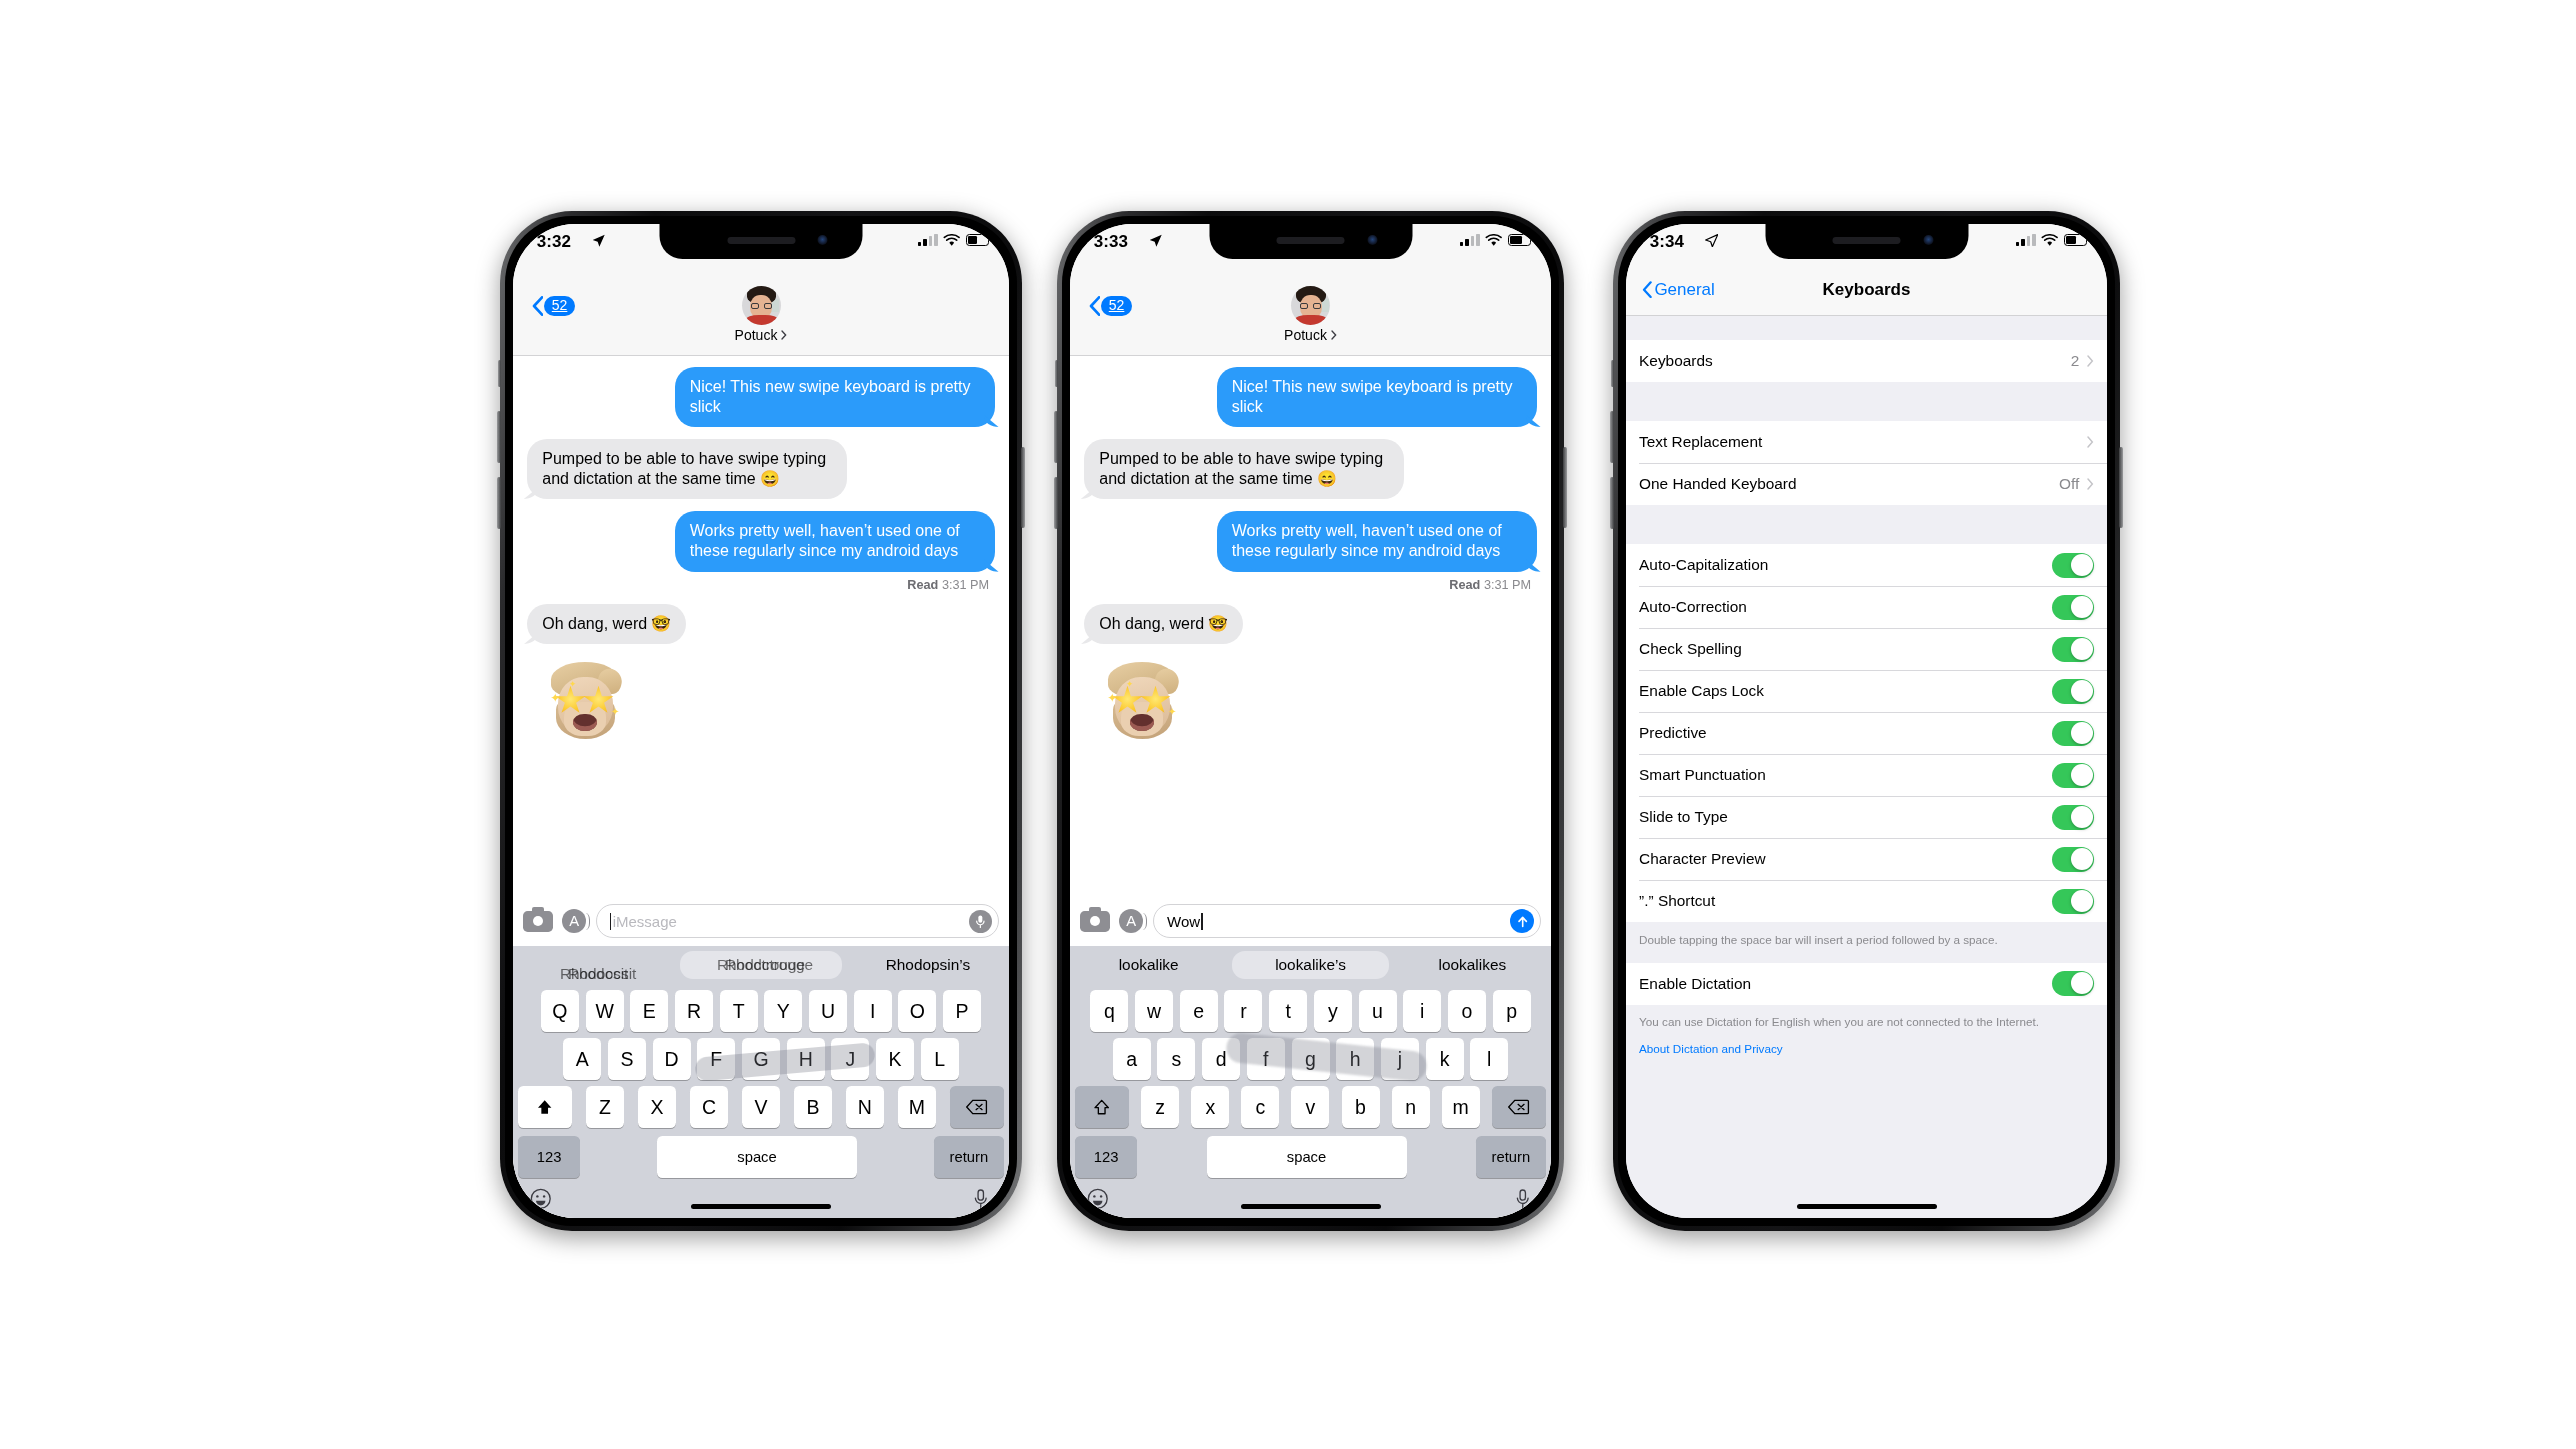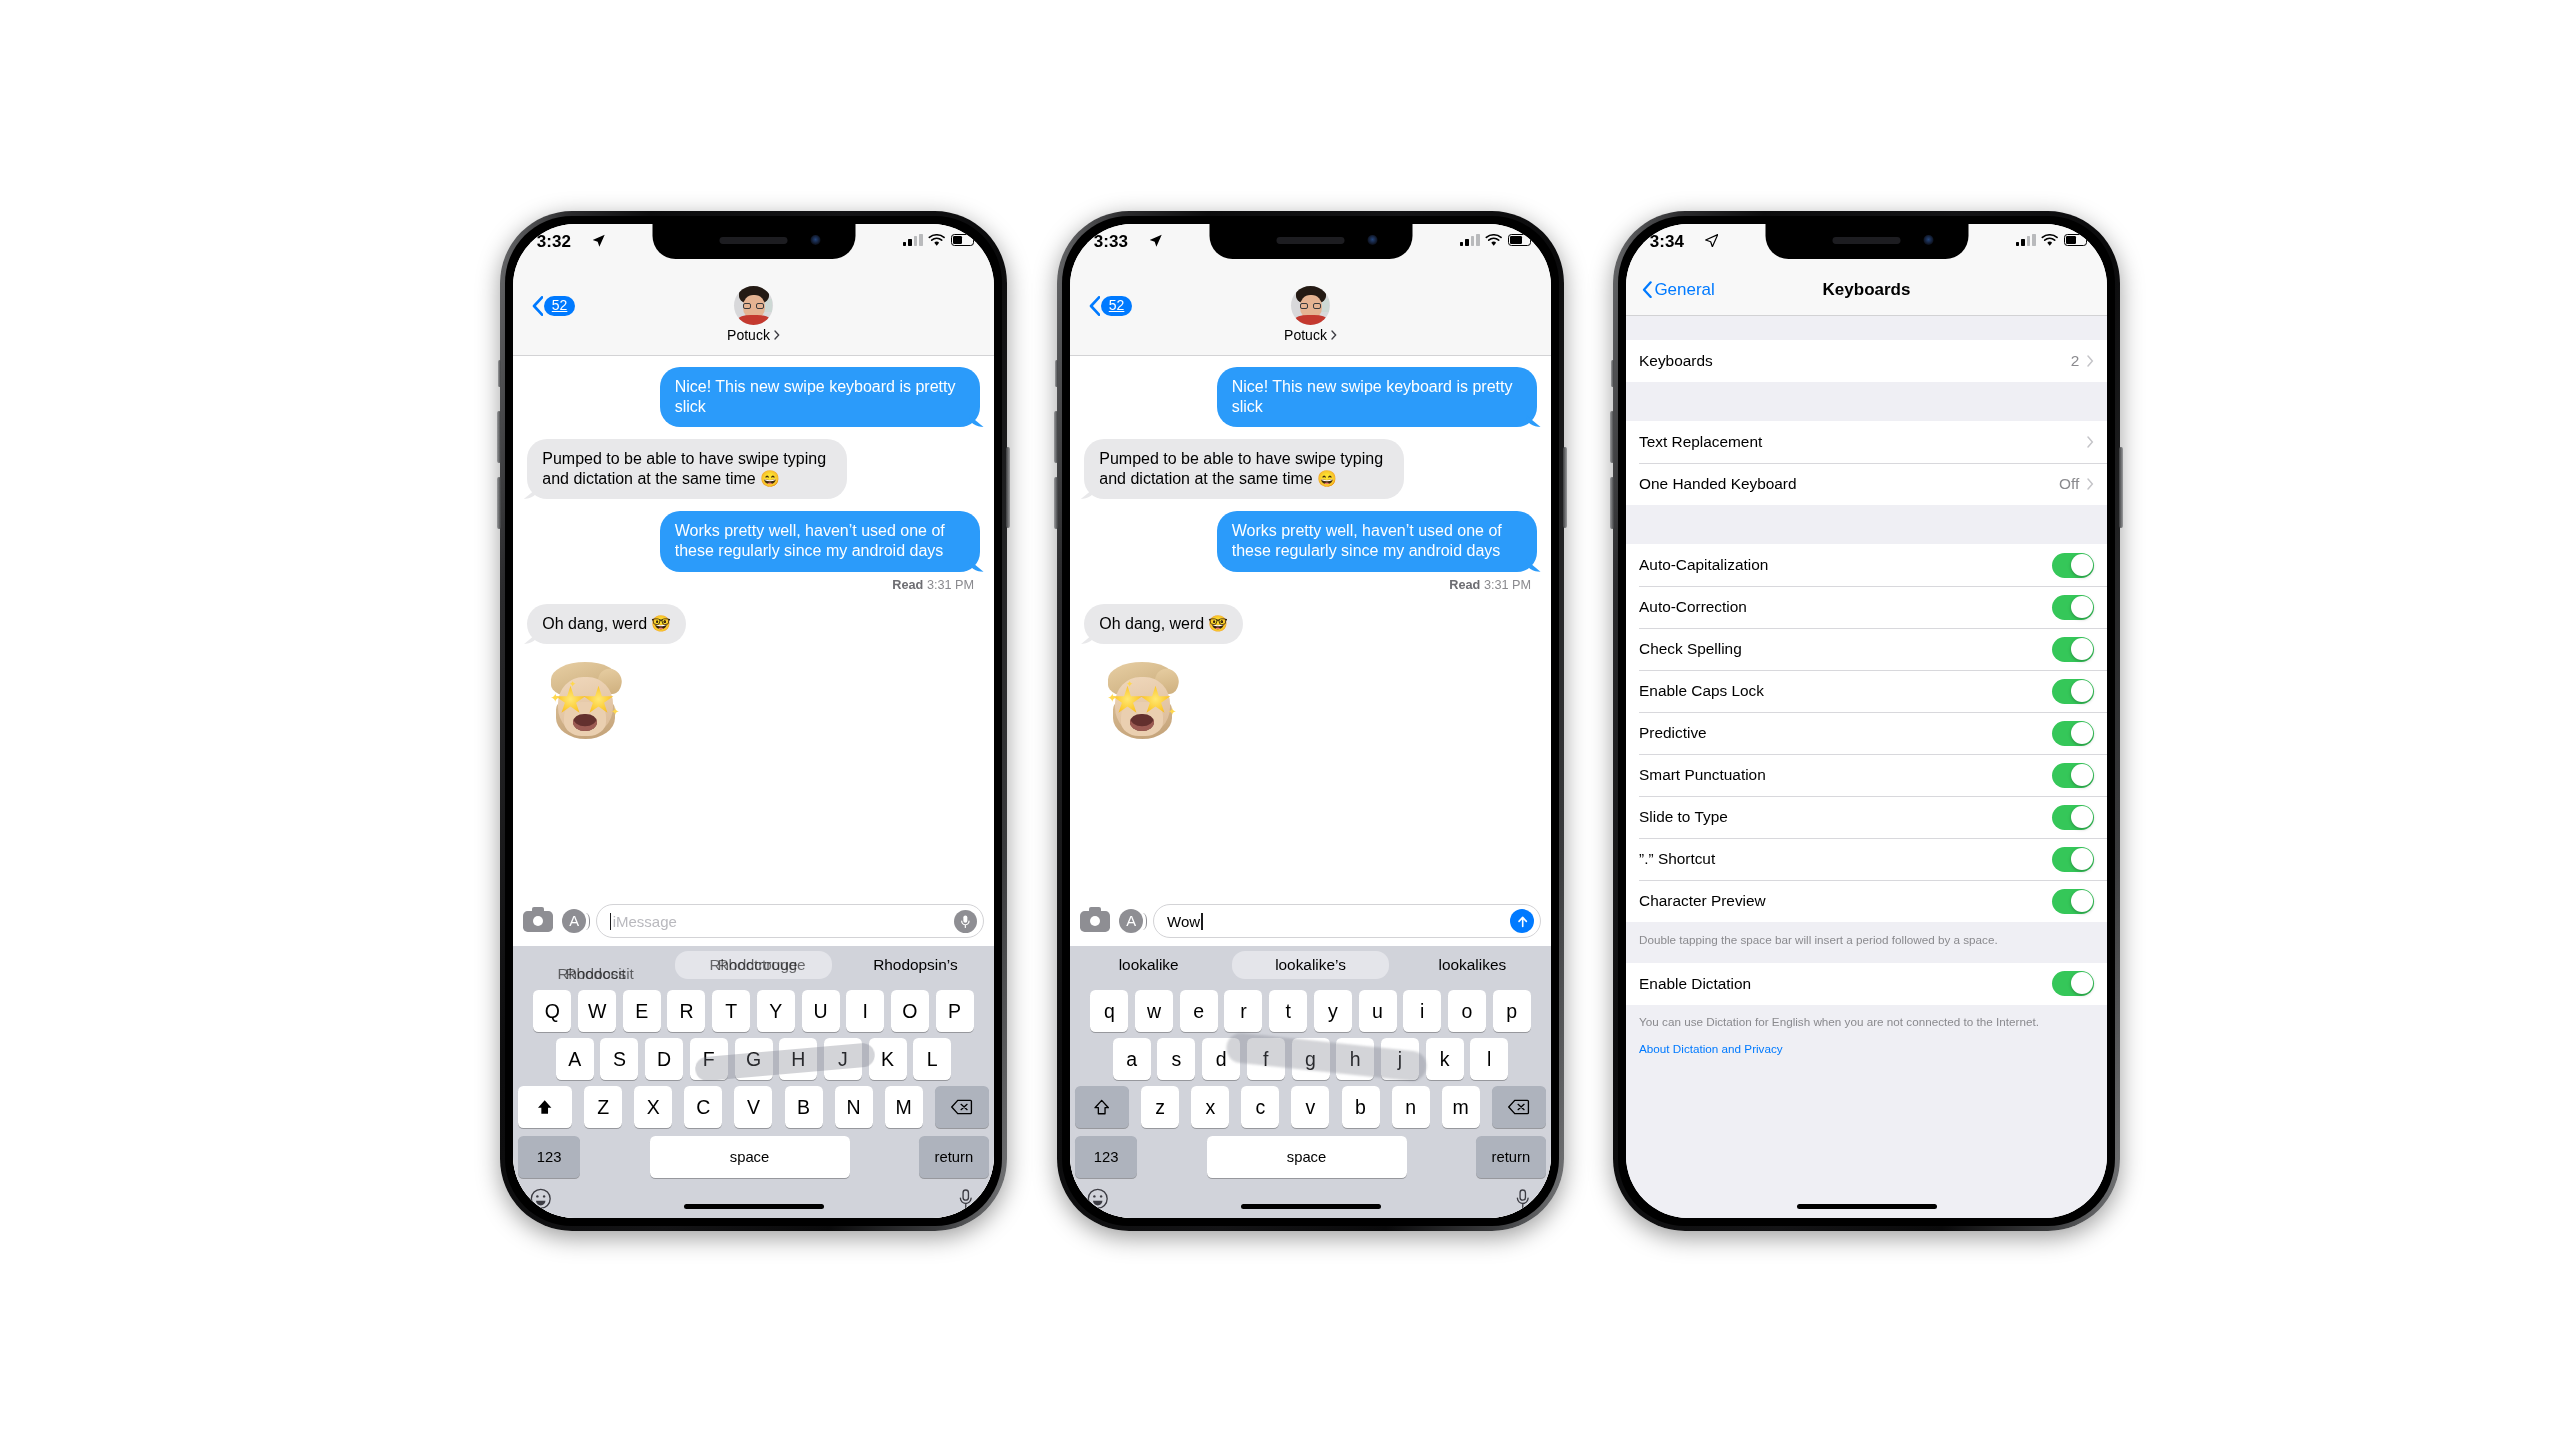--- a/index.html
+++ b/index.html
@@ -14,21 +14,21 @@
   .phone .screen{position:absolute;inset:12.7px;border-radius:62px;overflow:hidden;background:#fff;}
   .phone .btn-sil{position:absolute;left:-2px;top:149px;width:2.7px;height:27px;border-radius:2px;
          background:linear-gradient(90deg,#9a9b9d,#3b3c3e);}
   .phone .btn-v1{position:absolute;left:-2.7px;top:200px;width:3.4px;height:52px;border-radius:2px;
          background:linear-gradient(90deg,#9a9b9d,#3b3c3e);}
   .phone .btn-v2{position:absolute;left:-2.7px;top:266px;width:3.4px;height:52px;border-radius:2px;
          background:linear-gradient(90deg,#9a9b9d,#3b3c3e);}
   .phone .btn-pwr{position:absolute;right:-2.7px;top:236px;width:3.4px;height:81px;border-radius:2px;
          background:linear-gradient(270deg,#9a9b9d,#3b3c3e);}
 
-  #phone1{left:500px;top:211px;}
+  #phone1{left:500px;top:211px;padding-left:15px;}
   #phone2{left:1057px;top:211px;}
   #phone3{left:1613px;top:211px;}
 
   
   .notch{position:absolute;left:50%;transform:translateX(-50%);top:0;width:203px;height:35px;
          background:#000;border-bottom-left-radius:23px;border-bottom-right-radius:23px;z-index:60;}
   .notch .speaker{position:absolute;left:50%;transform:translateX(-50%);top:13.4px;width:68px;height:6.7px;
          border-radius:3.4px;background:#1d1d21;}
   .notch .cam{position:absolute;right:35px;top:11.4px;width:10px;height:10px;border-radius:50%;
          background:radial-gradient(circle at 50% 45%,#24447a 0%,#15223c 45%,#07080d 80%);}
@@ -661,27 +661,27 @@
             <span class="sw"></span>
           </span>
       </div>
       <div class="cell toggle">
         <span class="label">Slide to Type</span>
         <span class="right">
             <span class="sw"></span>
           </span>
       </div>
       <div class="cell toggle">
+        <span class="label">Character Preview</span>
+        <span class="right">
+            <span class="sw"></span>
+          </span>
+      </div>
+      <div class="cell toggle">
         <span class="label">”.” Shortcut</span>
-        <span class="right">
-            <span class="sw"></span>
-          </span>
-      </div>
-      <div class="cell toggle">
-        <span class="label">Character Preview</span>
         <span class="right">
             <span class="sw"></span>
           </span>
       </div>
       <div class="foot">Double tapping the space bar will insert a period followed by a space.</div>
 
       <div class="cell toggle">
         <span class="label">Enable Dictation</span>
         <span class="right">
             <span class="sw"></span>

